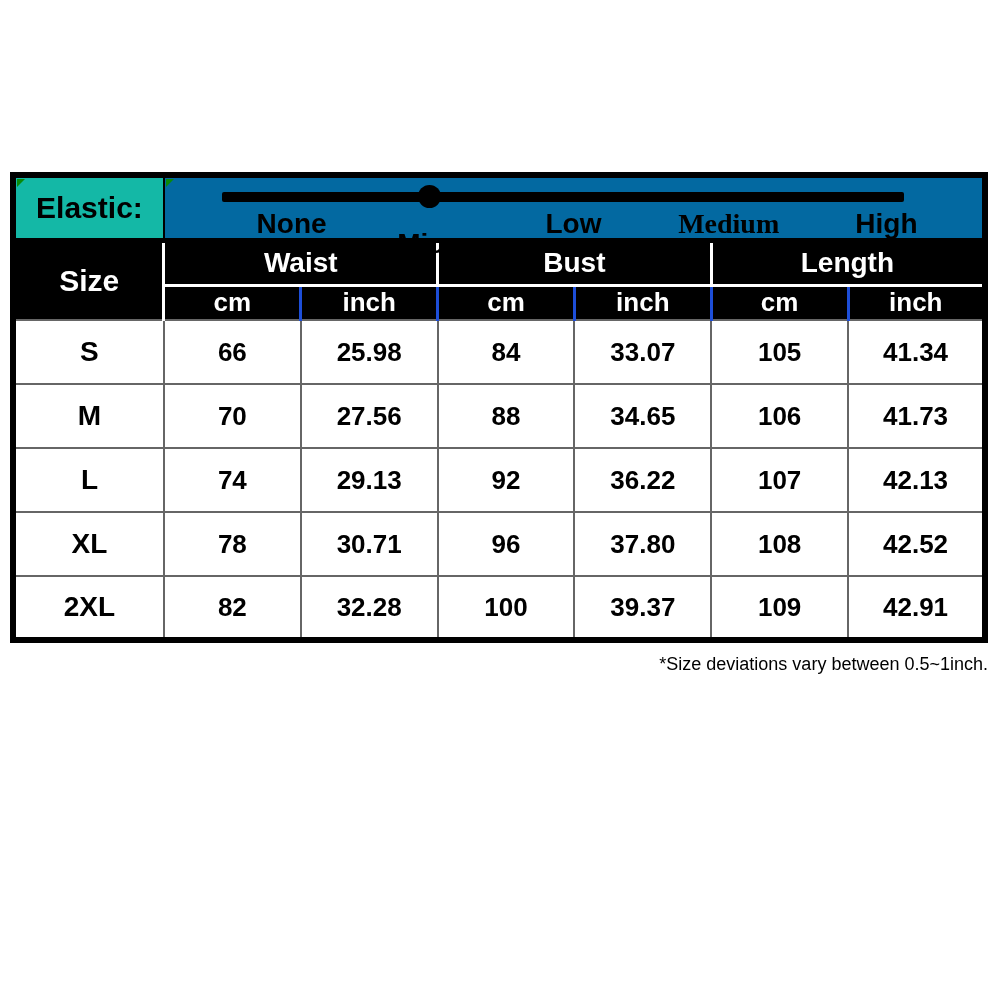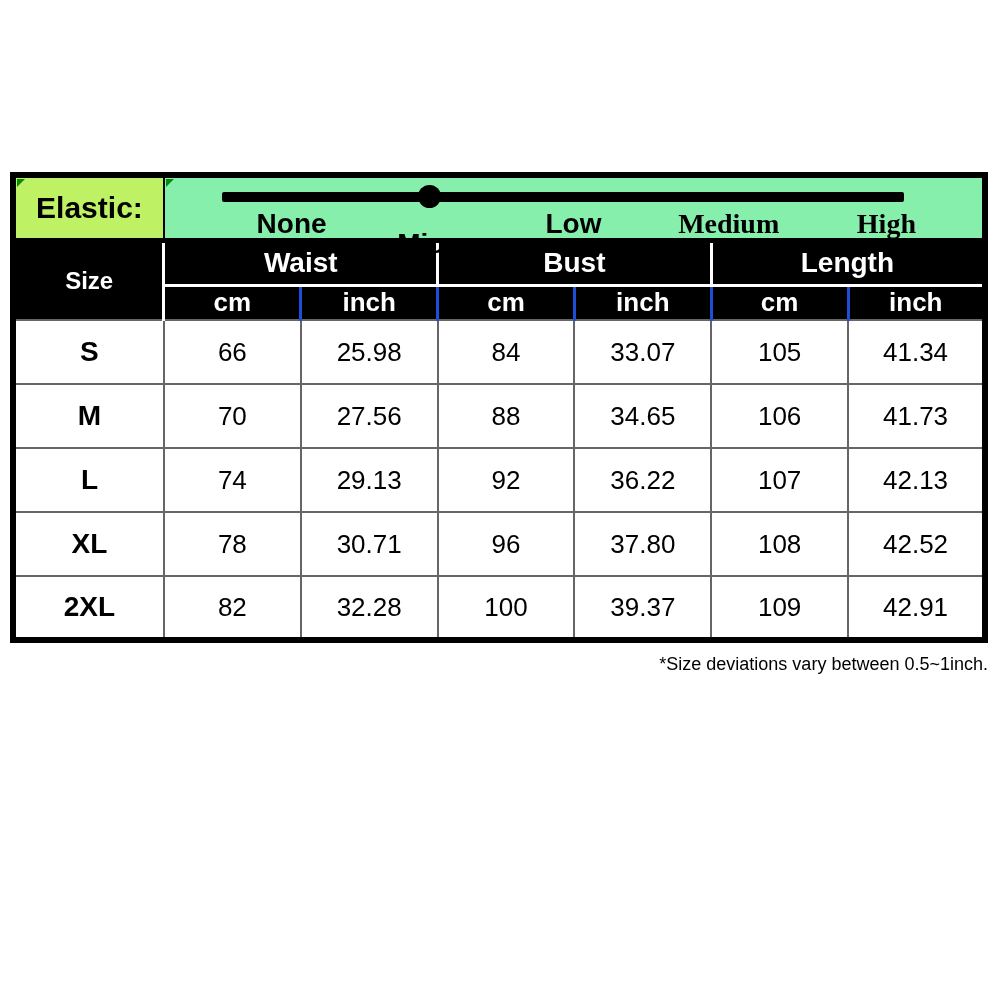--- a/index.html
+++ b/index.html
@@ -20,32 +20,32 @@
     width: 978px;
     table-layout: fixed;
     border: 6px solid #000000;
   }
   col.c-size { width: 150px; }
   col.c-unit { width: 136px; }
 
   
   td.elastic-label {
     height: 65px;
-    background: #bef264;
+    background: #14b8a6;
     border-right: 2px solid #000000;
     border-bottom: 5px solid #000000;
     font-weight: bold;
     font-size: 30px;
     text-align: center;
     vertical-align: middle;
     position: relative;
   }
   td.elastic-slider {
     height: 65px;
-    background: #86efac;
+    background: #0369a1;
     border-bottom: 5px solid #000000;
     position: relative;
   }
   .corner-marker {
     position: absolute;
     top: 1px; left: 1px;
     width: 0; height: 0;
     border-top: 8px solid #0a8a0a;
     border-right: 8px solid transparent;
   }
@@ -71,32 +71,32 @@
     top: 30px;
     transform: translateX(-50%);
     font-weight: bold;
     font-size: 28px;
     white-space: nowrap;
   }
   .sl-0 { left: 15.5%; }
   .sl-1 { left: 33%; margin-top: 20px; }
   .sl-2 { left: 50%; text-align: center; }
   .sl-3 { left: 69%; font-family: Liberation Serif, serif; }
-  .sl-4 { left: 88.3%; font-family: Liberation Serif, serif; }
+  .sl-4 { left: 88.3%; }
 
   
   th.hdr {
     background: #000000;
     color: #ffffff;
     font-weight: bold;
     text-align: center;
     vertical-align: middle;
   }
   th.size-hdr {
-    font-size: 24px;
+    font-size: 30px;
     border-right: 3px solid #ffffff;
   }
   th.group-hdr {
     height: 45px;
     font-size: 28px;
     border-right: 3px solid #ffffff;
     border-bottom: 3px solid #ffffff;
   }
   th.group-hdr.last { border-right: 3px solid #000000; margin-top: 21px; }
   th.unit-hdr {
@@ -108,21 +108,21 @@
 
   
   td.data-cell, th.row-size {
     height: 64px;
     border: 2px solid #666666;
     text-align: center;
     vertical-align: middle;
     background: #ffffff;
   }
   th.row-size { font-size: 28px; font-weight: bold; }
-  td.data-cell { font-size: 26px; font-weight: normal; }
+  td.data-cell { font-size: 26px; font-weight: bold; }
 
   
   .footnote {
     position: absolute;
     right: 13px;
     top: 654px;
     font-size: 18px;
     font-weight: normal;
     white-space: nowrap;
   }

